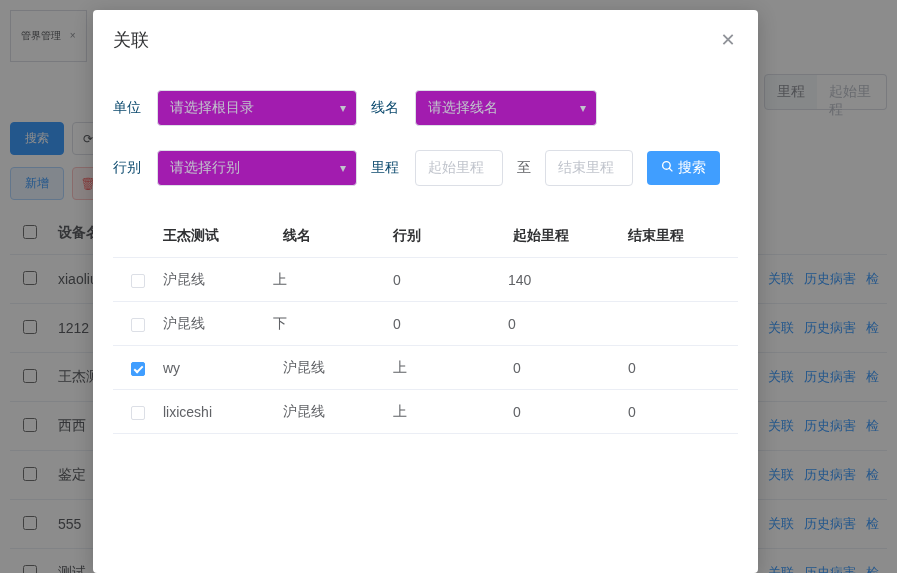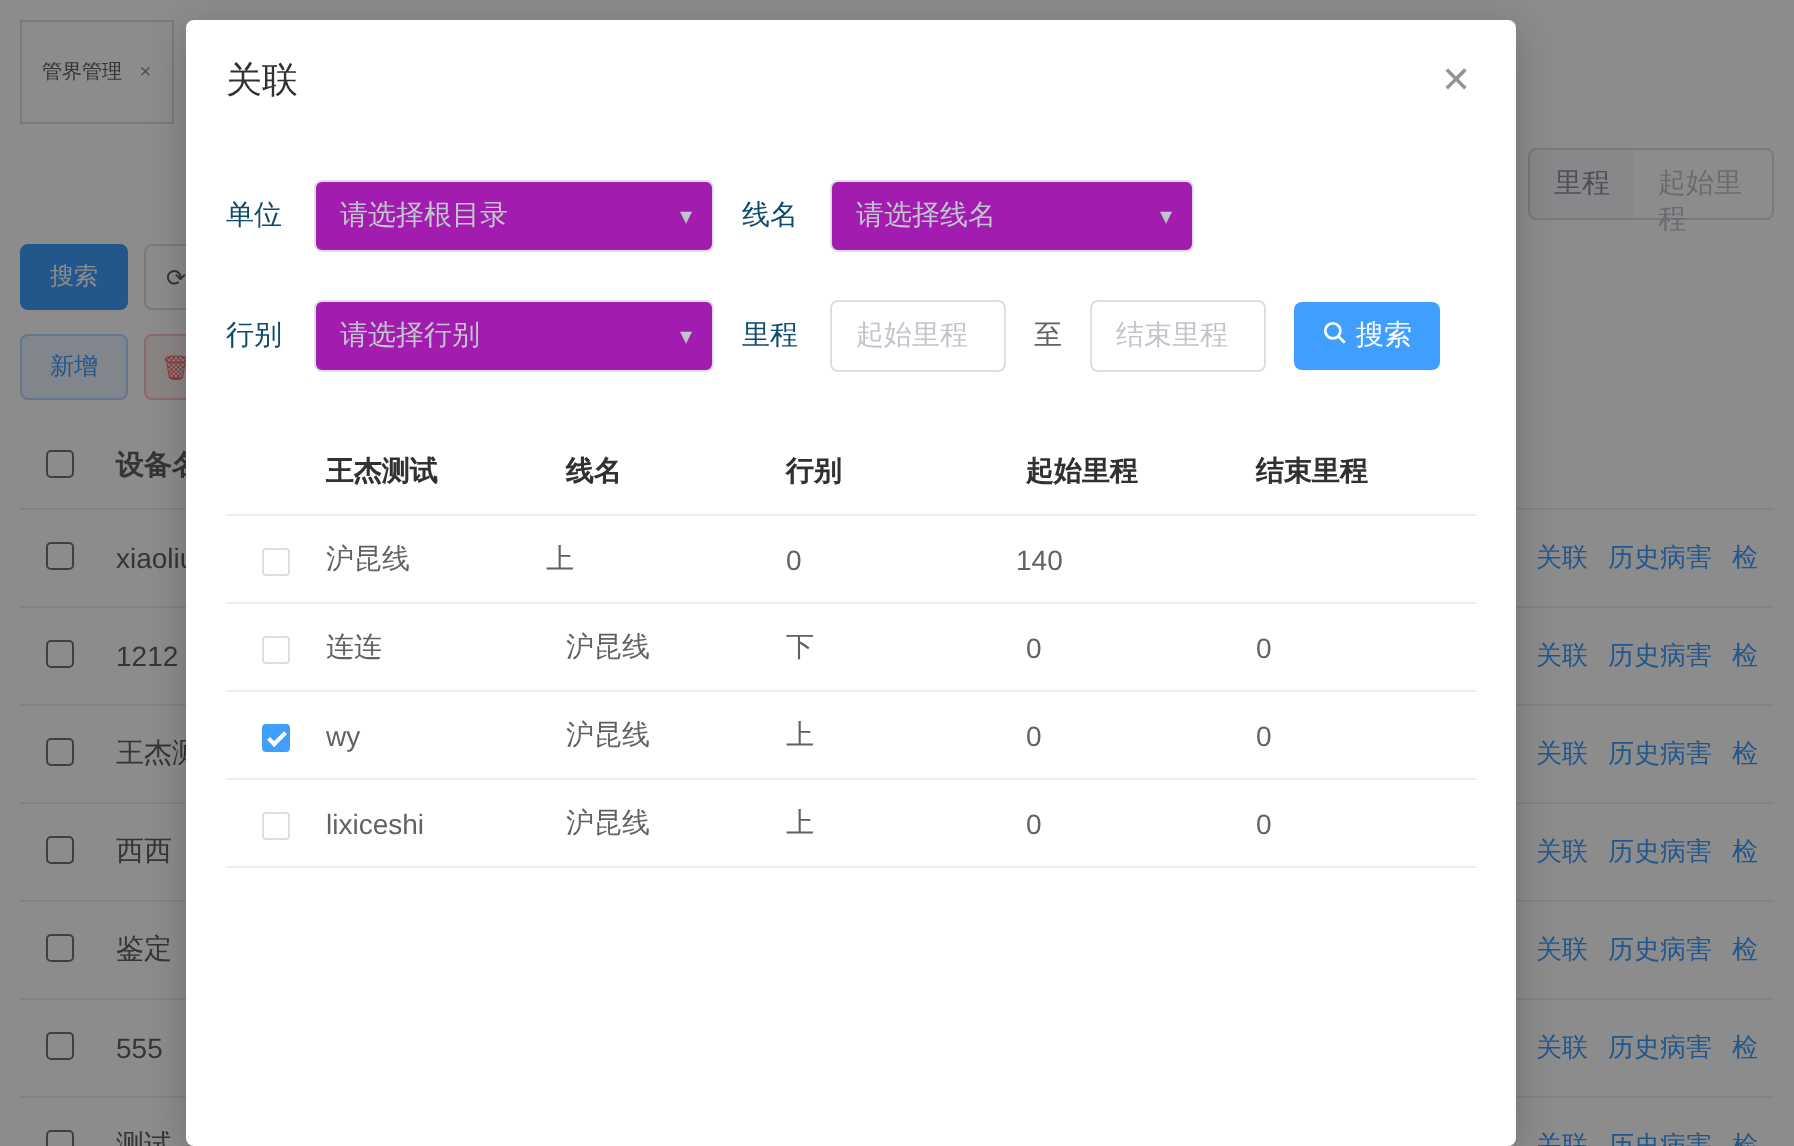--- a/index.html
+++ b/index.html
@@ -451,21 +451,20 @@
       <div class="mt-body" id="modal-rows">
           <div class="mt-row">
             <div class="mt-col-cb"><span class="cb"></span></div>
             <div class="mt-col-line">沪昆线</div>
             <div class="mt-col-dir">上</div>
             <div class="mt-col-start">0</div>
             <div class="mt-col-end">140</div>
           </div>
           <div class="mt-row">
             <div class="mt-col-cb"><span class="cb"></span></div>
-            <div class="mt-col-name">连连</div>
             <div class="mt-col-line">沪昆线</div>
             <div class="mt-col-dir">下</div>
             <div class="mt-col-start">0</div>
             <div class="mt-col-end">0</div>
           </div>
           <div class="mt-row">
             <div class="mt-col-cb"><span class="cb cb-checked"></span></div>
             <div class="mt-col-name">wy</div>
             <div class="mt-col-line">沪昆线</div>
             <div class="mt-col-dir">上</div>

